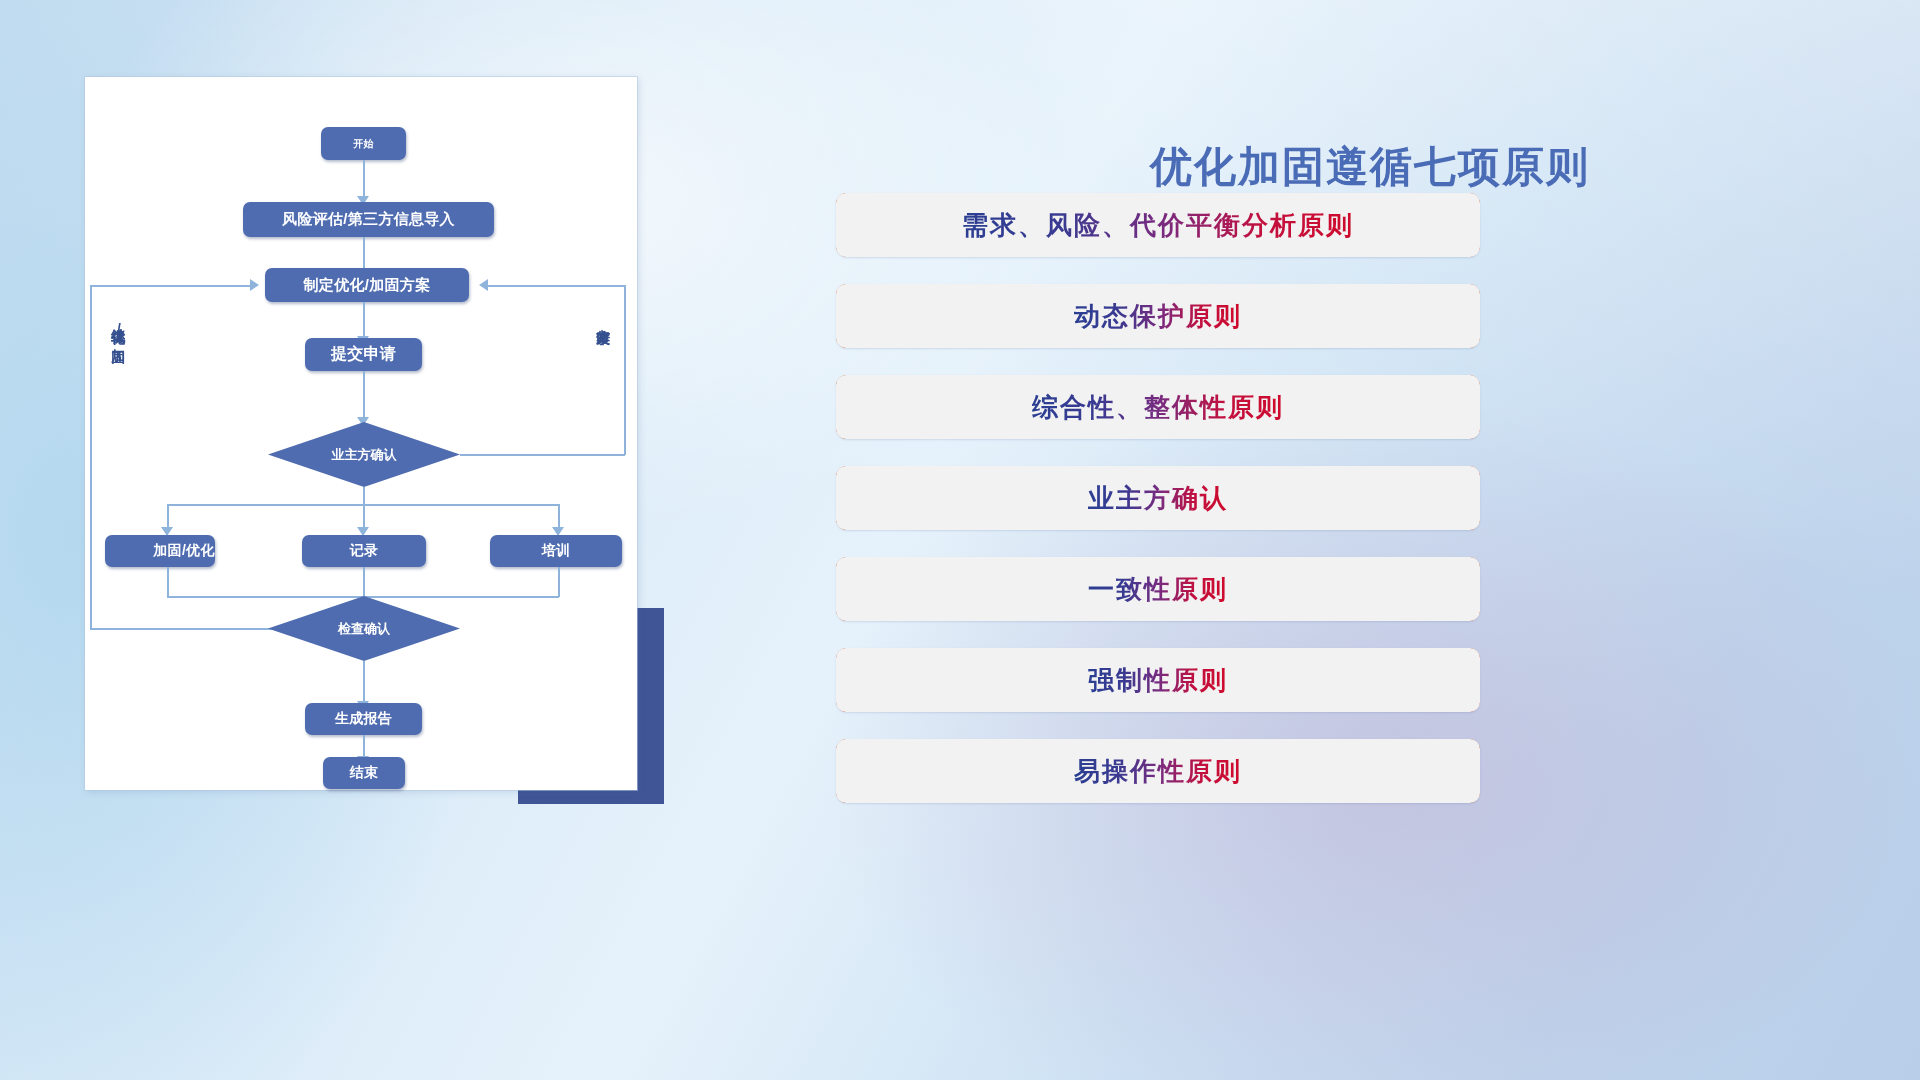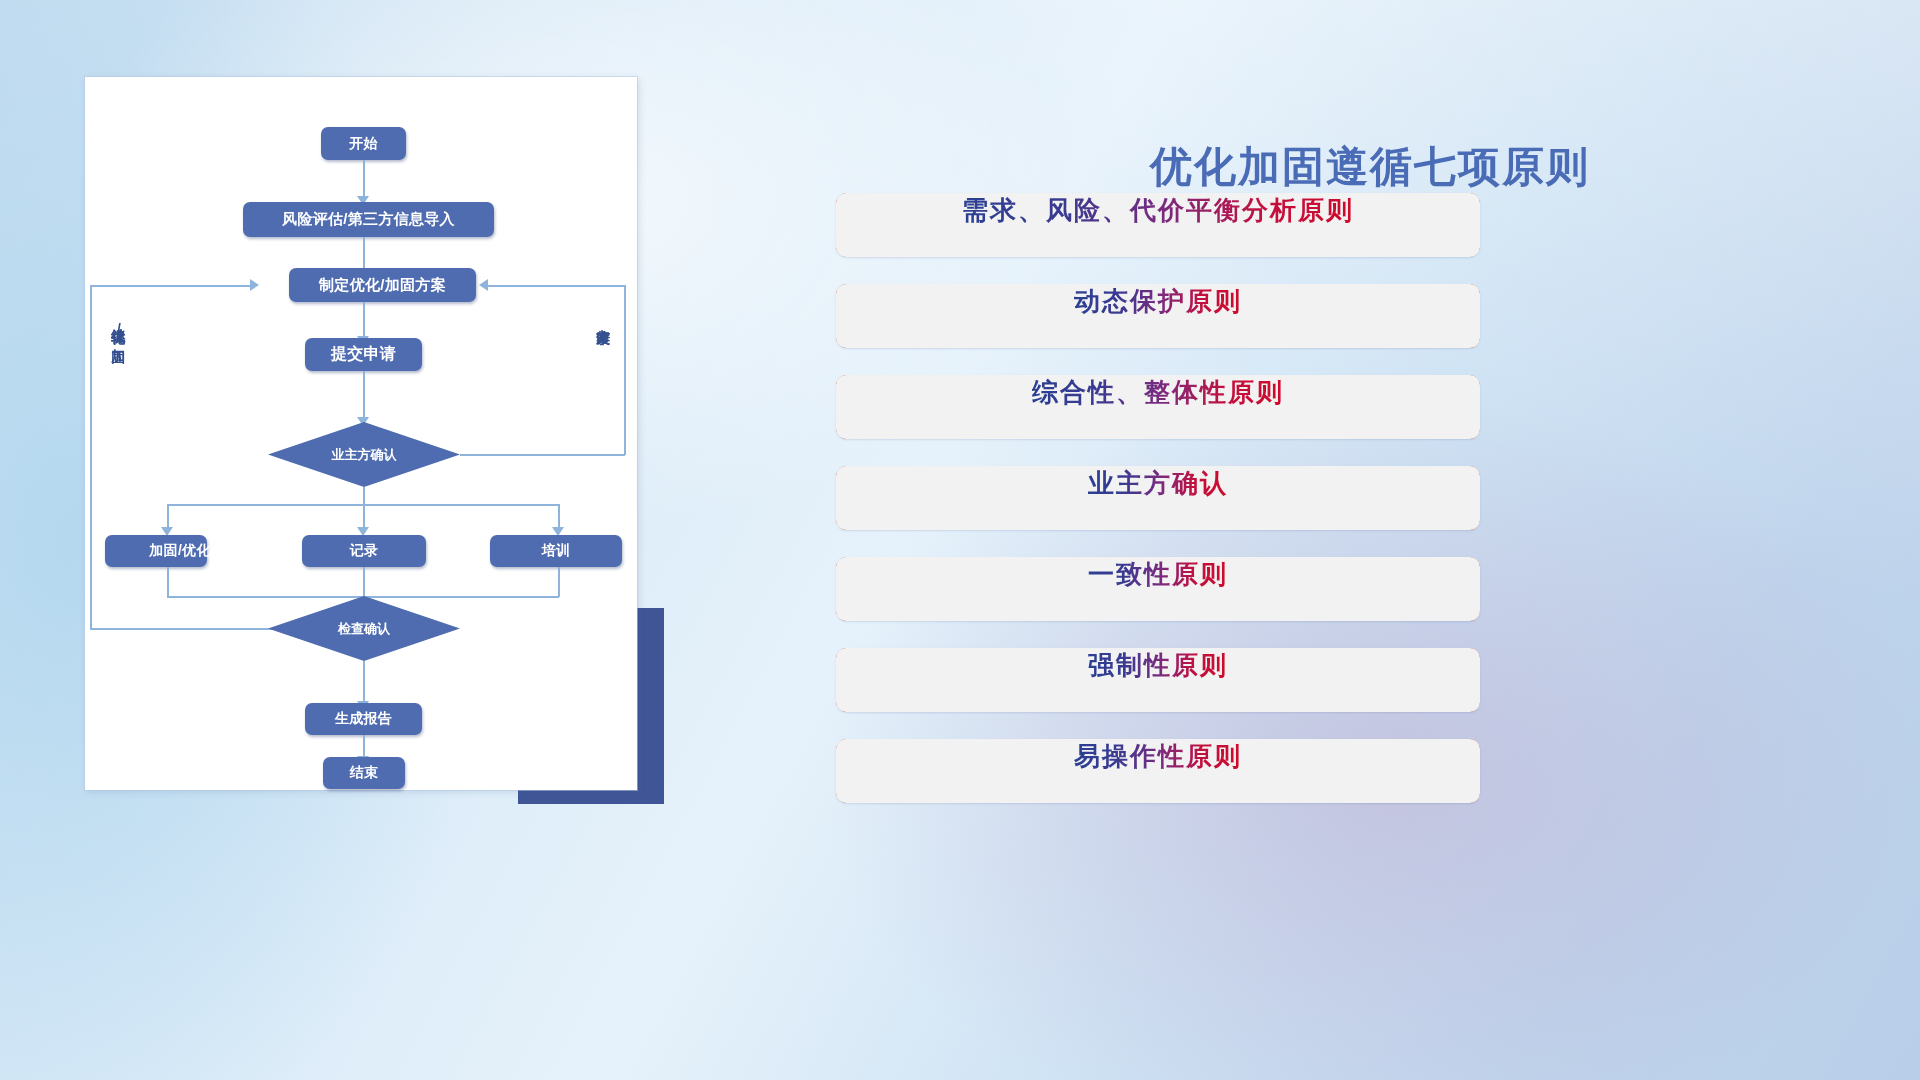--- a/index.html
+++ b/index.html
@@ -38,52 +38,52 @@
   .arrow-d{border-top:9px solid #8fb4dc;}
   .arrow-l{width:0;height:0;border-top:6.5px solid transparent;border-bottom:6.5px solid transparent;border-right:9px solid #8fb4dc;}
   .arrow-r{width:0;height:0;border-top:6.5px solid transparent;border-bottom:6.5px solid transparent;border-left:9px solid #8fb4dc;}
   .vlabel{position:absolute;color:#35508f;font-weight:bold;font-size:14px;line-height:1.06;
     writing-mode:vertical-rl;text-orientation:upright;letter-spacing:1px;}
   
   #rtitle{position:absolute;left:1150px;top:95px;font-size:42px;font-weight:bold;color:#4a6bb5;
     letter-spacing:2px;white-space:nowrap;margin-top:44px;}
   #cards{position:absolute;left:836px;top:193px;width:644px;}
   .pcard{position:relative;height:64px;margin-bottom:27px;border-radius:11px;
-    background:#c2410c;display:flex;justify-content:center;
+    background:#c2410c;display:flex;align-items:center;justify-content:center;
     box-shadow:0 1px 2px rgba(60,90,140,.16);}
   .pcard:before{content:"";position:absolute;inset:-1.6px;border-radius:12px;z-index:-1;
     background:linear-gradient(103deg,#3b5ca8 0%,#4558a0 22%,#8a3f77 55%,#cf0f38 78%,#d10a30 100%);}
   .pcard-bg{position:absolute;inset:0;border-radius:10px;background:#f2f2f2;}
   .ptext{position:relative;z-index:2;font-size:26px;font-weight:bold;letter-spacing:2px;
     background:linear-gradient(90deg,#2b3f93 0%,#3a3a91 26%,#7b2a7e 52%,#c2103f 76%,#cf0a2c 100%);
     -webkit-background-clip:text;background-clip:text;color:transparent;-webkit-text-fill-color:transparent;}
 </style>
 </head>
 <body>
 
 <div id="bg"></div>
 
 <div id="shadowblock"></div>
 
 <div id="chartcard">
   <div id="chartinner">
 
-    <div class="node" style="left:236px;top:50px;width:85px;height:33px;font-size:14px;">
+    <div class="node" style="left:236px;top:50px;width:85px;height:33px;font-size:10px;">
       <span>开始</span>
     </div>
     <div class="ln lnv" style="left:278px;top:83px;height:38px;"></div>
     <div class="arrow arrow-d" style="left:272px;top:119px;"></div>
 
     <div class="node" style="left:158px;top:125px;width:251px;height:35px;font-size:15px;">
       <span>风险评估/第三方信息导入</span>
     </div>
     <div class="ln lnv" style="left:278px;top:160px;height:37px;"></div>
     <div class="arrow arrow-d" style="left:272px;top:195px;"></div>
 
-    <div class="node" style="left:180px;top:191px;width:187px;height:34px;font-size:15px;margin-left:24px;">
+    <div class="node" style="left:180px;top:191px;width:204px;height:34px;font-size:15px;">
       <span>制定优化/加固方案</span>
     </div>
     <div class="ln lnv" style="left:278px;top:225px;height:36px;"></div>
     <div class="arrow arrow-d" style="left:272px;top:259px;"></div>
 
     <div class="node" style="left:220px;top:261px;width:117px;height:33px;font-size:16px;">
       <span>提交申请</span>
     </div>
     <div class="ln lnv" style="left:278px;top:294px;height:48px;"></div>
     <div class="arrow arrow-d" style="left:272px;top:340px;"></div>
@@ -106,21 +106,21 @@
 
     <div class="ln lnv" style="left:278px;top:410px;height:18px;"></div>
     <div class="ln lnh" style="left:82px;top:427px;width:392px;"></div>
     <div class="ln lnv" style="left:82px;top:427px;height:25px;"></div>
     <div class="arrow arrow-d" style="left:76px;top:450px;"></div>
     <div class="ln lnv" style="left:278px;top:427px;height:25px;"></div>
     <div class="arrow arrow-d" style="left:272px;top:450px;"></div>
     <div class="ln lnv" style="left:473px;top:427px;height:25px;"></div>
     <div class="arrow arrow-d" style="left:467px;top:450px;"></div>
 
-    <div class="node" style="left:20px;top:458px;width:102px;height:32px;font-size:14px;padding-left:48px;">
+    <div class="node" style="left:20px;top:458px;width:110px;height:32px;font-size:14px;padding-left:48px;">
       <span>加固/优化</span>
     </div>
     <div class="node" style="left:217px;top:458px;width:124px;height:32px;font-size:14px;">
       <span>记录</span>
     </div>
     <div class="node" style="left:405px;top:458px;width:132px;height:32px;font-size:14px;">
       <span>培训</span>
     </div>
 
     <div class="ln lnv" style="left:82px;top:490px;height:30px;"></div>

